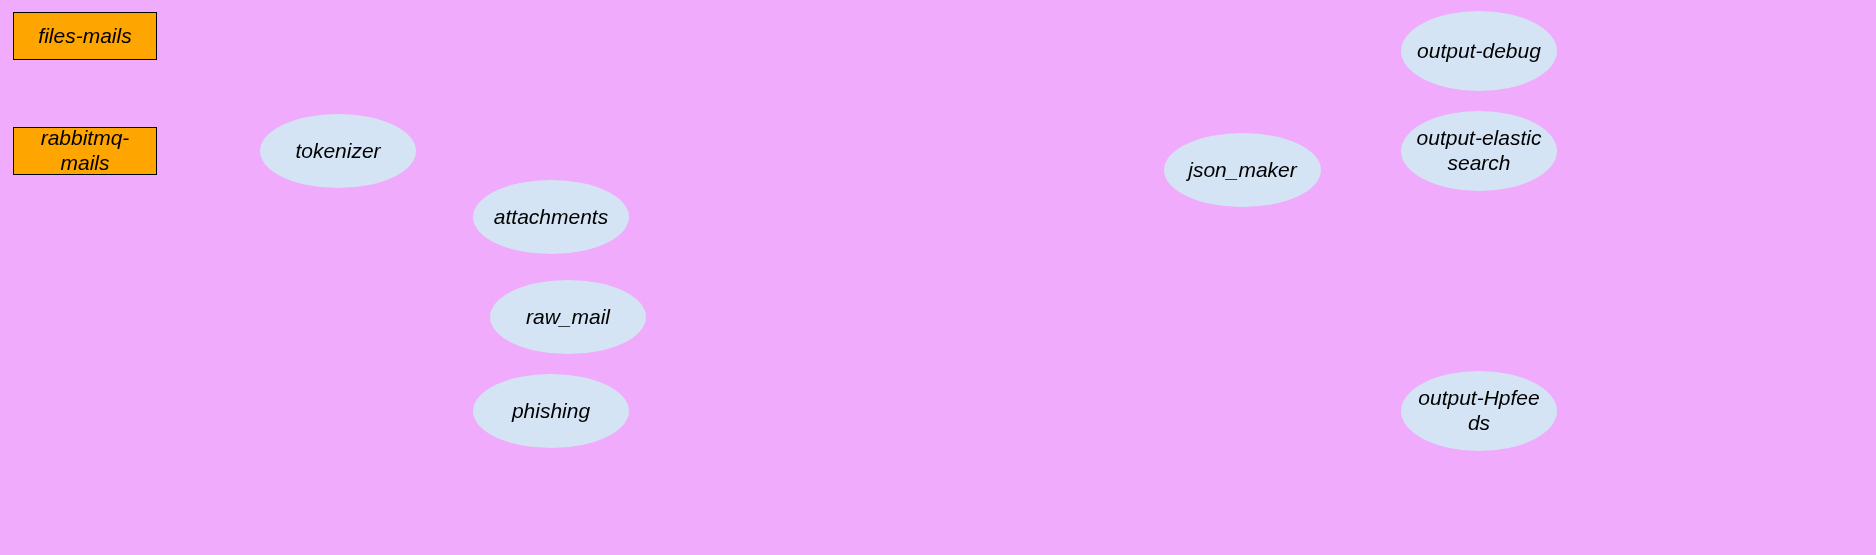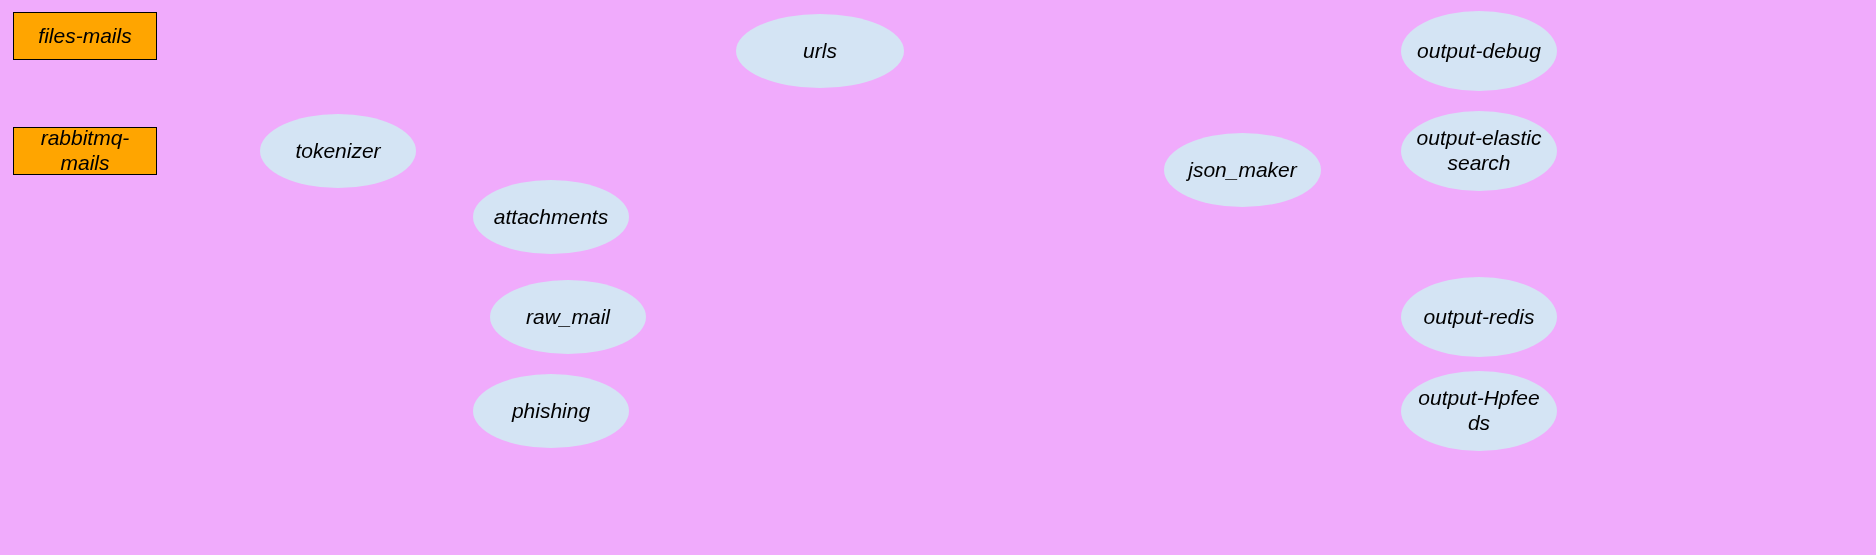--- a/index.html
+++ b/index.html
@@ -53,39 +53,33 @@
     </div>
     <div class="node node-box" style="left: 13px; top: 127px; width: 144px; height: 48px;">
       <span class="node-label">rabbitmq-mails</span>
     </div>
     <div class="node node-ellipse" style="left: 260px; top: 114px; width: 156px; height: 74px;">
       <span class="node-label">tokenizer</span>
     </div>
     <div class="node node-ellipse" style="left: 473px; top: 180px; width: 156px; height: 74px;">
       <span class="node-label">attachments</span>
     </div>
-    <div class="node node-ellipse" style="left: 736px; top: 14px; width: 168px; height: 74px;">
-      <span class="node-label">urls</span>
-    </div>
     <div class="node node-ellipse" style="left: 1164px; top: 133px; width: 157px; height: 74px;">
       <span class="node-label">json_maker</span>
     </div>
     <div class="node node-ellipse" style="left: 490px; top: 280px; width: 156px; height: 74px;">
       <span class="node-label">raw_mail</span>
     </div>
     <div class="node node-ellipse" style="left: 473px; top: 374px; width: 156px; height: 74px;">
       <span class="node-label">phishing</span>
     </div>
     <div class="node node-ellipse" style="left: 1401px; top: 11px; width: 156px; height: 80px; text-align: center;">
       <span class="node-label">output-debug</span>
     </div>
     <div class="node node-ellipse" style="left: 1401px; top: 111px; width: 156px; height: 80px;">
       <span class="node-label">output-elastic
 search</span>
     </div>
-    <div class="node node-ellipse" style="left: 1401px; top: 277px; width: 156px; height: 80px;">
-      <span class="node-label">output-redis</span>
-    </div>
     <div class="node node-ellipse" style="left: 1401px; top: 371px; width: 156px; height: 80px;">
       <span class="node-label">output-Hpfee
 ds</span>
     </div>
   </div>
 
 </body></html>

